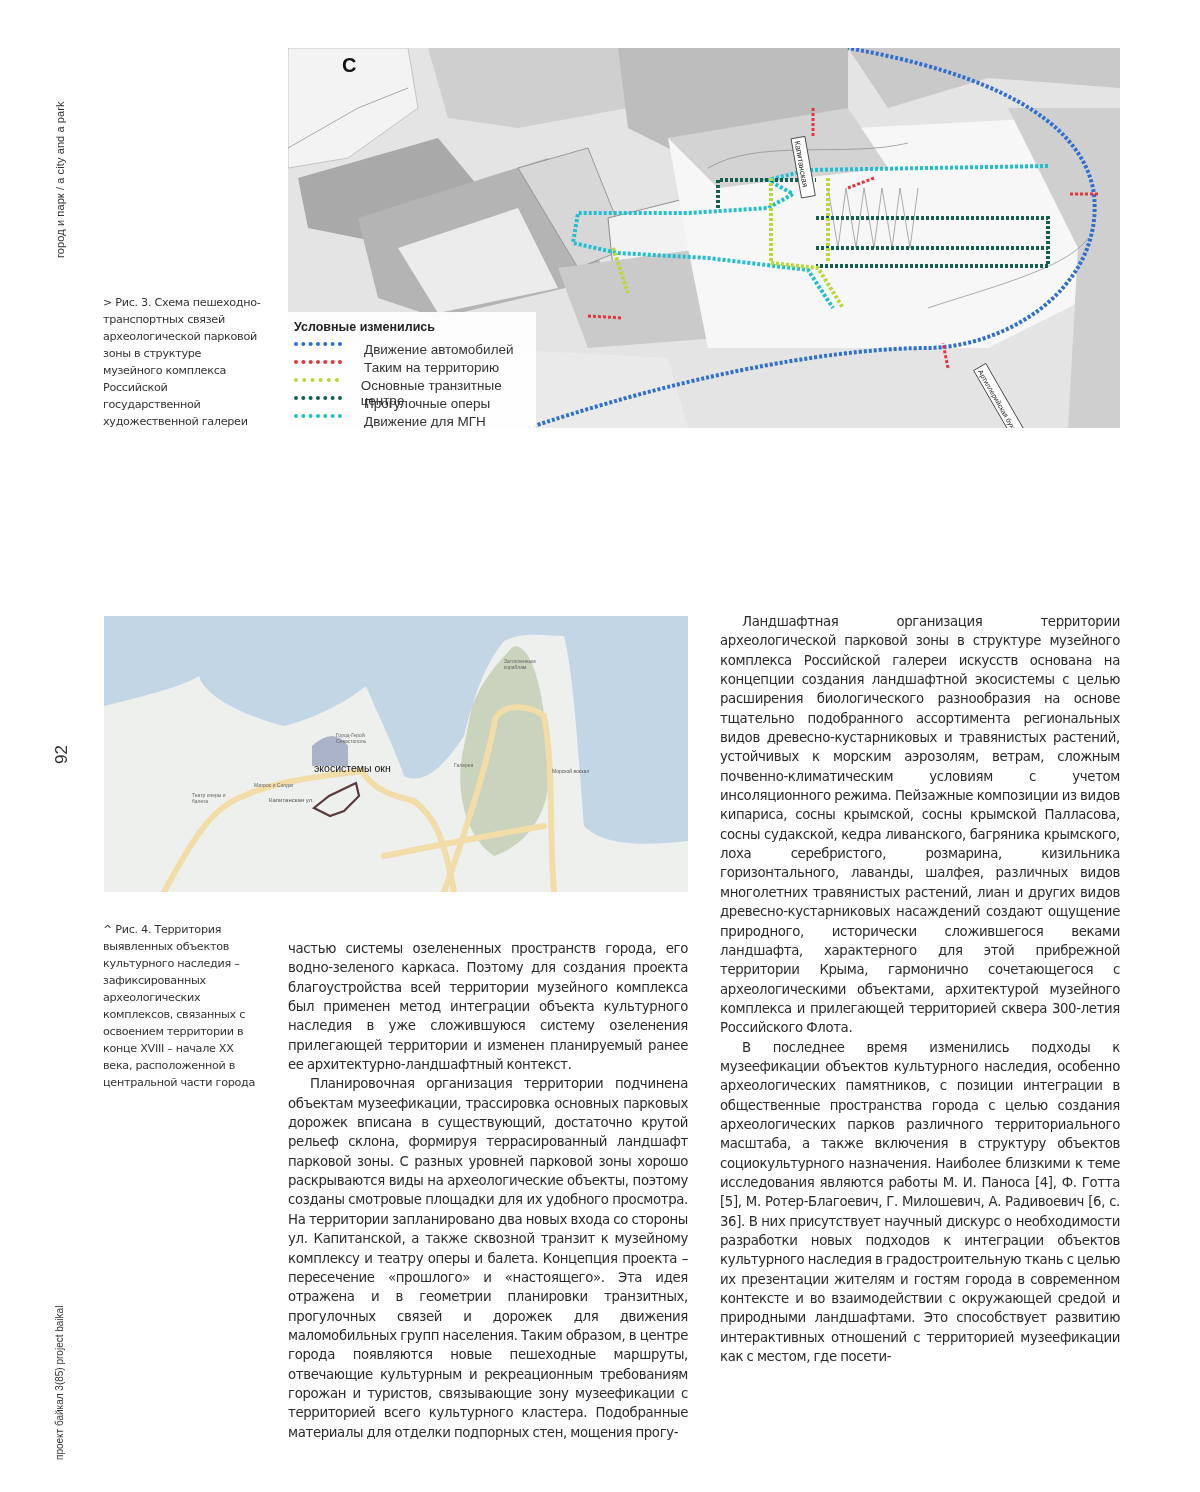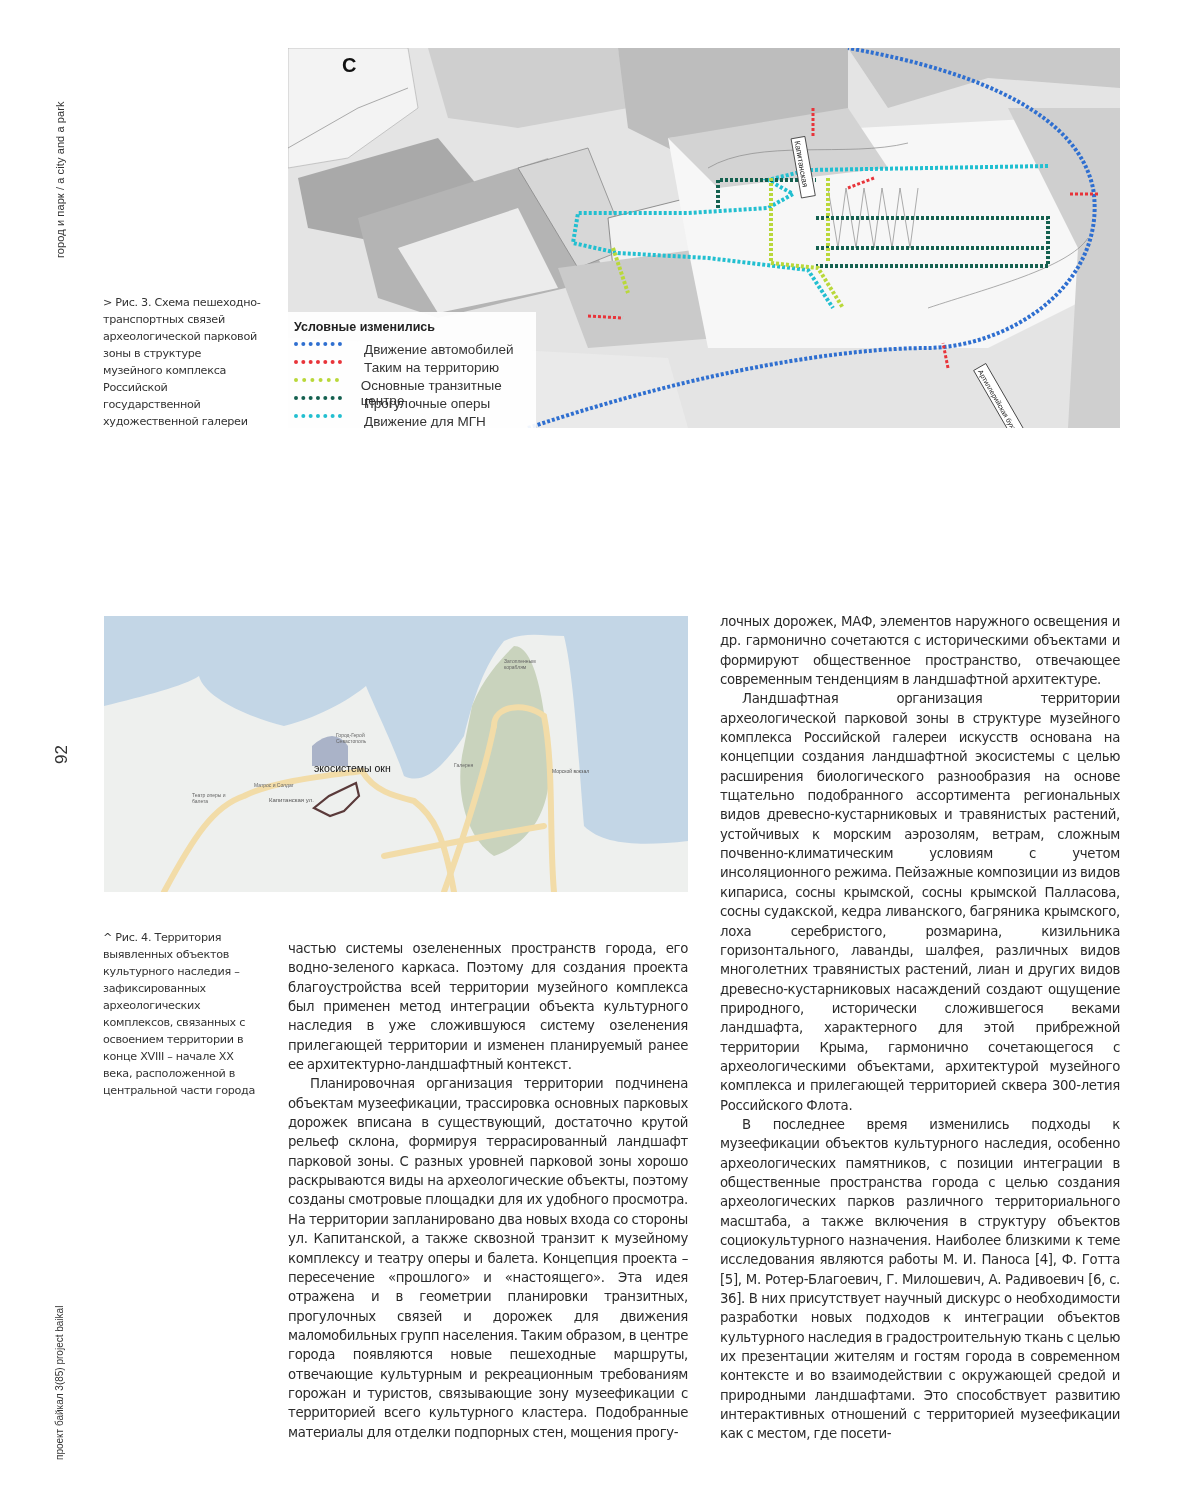--- a/index.html
+++ b/index.html
@@ -7,21 +7,21 @@
          font-family:"DejaVu Sans Condensed","DejaVu Sans", sans-serif; color:#2a2a2a; }
   .vtext { position:absolute; transform-origin:left top; transform:rotate(-90deg);
            white-space:nowrap; font-family:"Liberation Sans", sans-serif; color:#333; }
   #running-head { left:54px; top:258px; font-size:11px; letter-spacing:0.1px; }
   #page-number { left:52px; top:764px; font-size:17px; }
   #journal-name { left:54px; top:1460px; font-size:10px; }
 
   .caption { position:absolute; font-family:"DejaVu Sans", sans-serif; font-size:11.2px;
              line-height:17px; color:#333; letter-spacing:-0.3px; }
   #fig3-caption { left:103px; top:294px; width:160px; }
-  #fig4-caption { left:103px; top:921px; width:160px;margin-top:8px; }
+  #fig4-caption { left:103px; top:921px; width:160px; }
 
   
   #fig3 { position:absolute; left:288px; top:48px; width:832px; height:380px; background:#dedede; overflow:hidden; }
   #fig3 svg { position:absolute; left:0; top:0; }
   .legend { position:absolute; left:0; top:264px; width:248px; height:116px; background:rgba(255,255,255,0.93); }
   .legend-title { position:absolute; left:6px; top:8px; font-family:"Liberation Sans", sans-serif; font-size:12.5px; color:#222; font-weight:bold; }
   .legend-row { position:absolute; left:6px; height:16px; display:flex; align-items:flex-start;gap:6px; }
   .legend-swatch { width:48px; height:0; border-top:4px dotted; margin-right:16px; }
   .legend-label { font-family:"Liberation Sans", sans-serif; font-size:13.5px; color:#333; }
 
@@ -151,16 +151,15 @@
   <div class="map-label" style="left:350px;top:146px;font-size:5px;color:#666">Галерея</div>
 </div>
 
 <div class="caption" id="fig4-caption">^ Рис. 4. Территория выявленных объектов культурного наследия – зафиксированных археологических комплексов, связанных с освоением территории в конце XVIII – начале XX века, расположенной в центральной части города</div>
 
 <div class="col" id="col-left">
   <p>частью системы озелененных пространств города, его водно-зеленого каркаса. Поэтому для создания проекта благоустройства всей территории музейного комплекса был применен метод интеграции объекта культурного наследия в уже сложившуюся систему озеленения прилегающей территории и изменен планируемый ранее ее архитектурно-ландшафтный контекст.</p>
   <p class="indent">Планировочная организация территории подчинена объектам музеефикации, трассировка основных парковых дорожек вписана в существующий, достаточно крутой рельеф склона, формируя террасированный ландшафт парковой зоны. С разных уровней парковой зоны хорошо раскрываются виды на археологические объекты, поэтому созданы смотровые площадки для их удобного просмотра. На территории запланировано два новых входа со стороны ул. Капитанской, а также сквозной транзит к музейному комплексу и театру оперы и балета. Концепция проекта – пересечение «прошлого» и «настоящего». Эта идея отражена и в геометрии планировки транзитных, прогулочных связей и дорожек для движения маломобильных групп населения. Таким образом, в центре города появляются новые пешеходные маршруты, отвечающие культурным и рекреационным требованиям горожан и туристов, связывающие зону музеефикации с территорией всего культурного кластера. Подобранные материалы для отделки подпорных стен, мощения прогу-</p>
 </div>
 <div class="col" id="col-right">
-  <p>лочных дорожек, МАФ, элементов наружного освещения и др. гармонично сочетаются с историческими объектами и формируют общественное пространство, отвечающее современным тенденциям в ландшафтной архитектуре.</p>
   <p class="indent">Ландшафтная организация территории археологической парковой зоны в структуре музейного комплекса Российской галереи искусств основана на концепции создания ландшафтной экосистемы с целью расширения биологического разнообразия на основе тщательно подобранного ассортимента региональных видов древесно-кустарниковых и травянистых растений, устойчивых к морским аэрозолям, ветрам, сложным почвенно-климатическим условиям с учетом инсоляционного режима. Пейзажные композиции из видов кипариса, сосны крымской, сосны крымской Палласова, сосны судакской, кедра ливанского, багряника крымского, лоха серебристого, розмарина, кизильника горизонтального, лаванды, шалфея, различных видов многолетних травянистых растений, лиан и других видов древесно-кустарниковых насаждений создают ощущение природного, исторически сложившегося веками ландшафта, характерного для этой прибрежной территории Крыма, гармонично сочетающегося с археологическими объектами, архитектурой музейного комплекса и прилегающей территорией сквера 300-летия Российского Флота.</p>
   <p class="indent">В последнее время изменились подходы к музеефикации объектов культурного наследия, особенно археологических памятников, с позиции интеграции в общественные пространства города с целью создания археологических парков различного территориального масштаба, а также включения в структуру объектов социокультурного назначения. Наиболее близкими к теме исследования являются работы М. И. Паноса [4], Ф. Готта [5], М. Ротер-Благоевич, Г. Милошевич, А. Радивоевич [6, с. 36]. В них присутствует научный дискурс о необходимости разработки новых подходов к интеграции объектов культурного наследия в градостроительную ткань с целью их презентации жителям и гостям города в современном контексте и во взаимодействии с окружающей средой и природными ландшафтами. Это способствует развитию интерактивных отношений с территорией музеефикации как с местом, где посети-</p>
 </div>
 
 </body></html>

